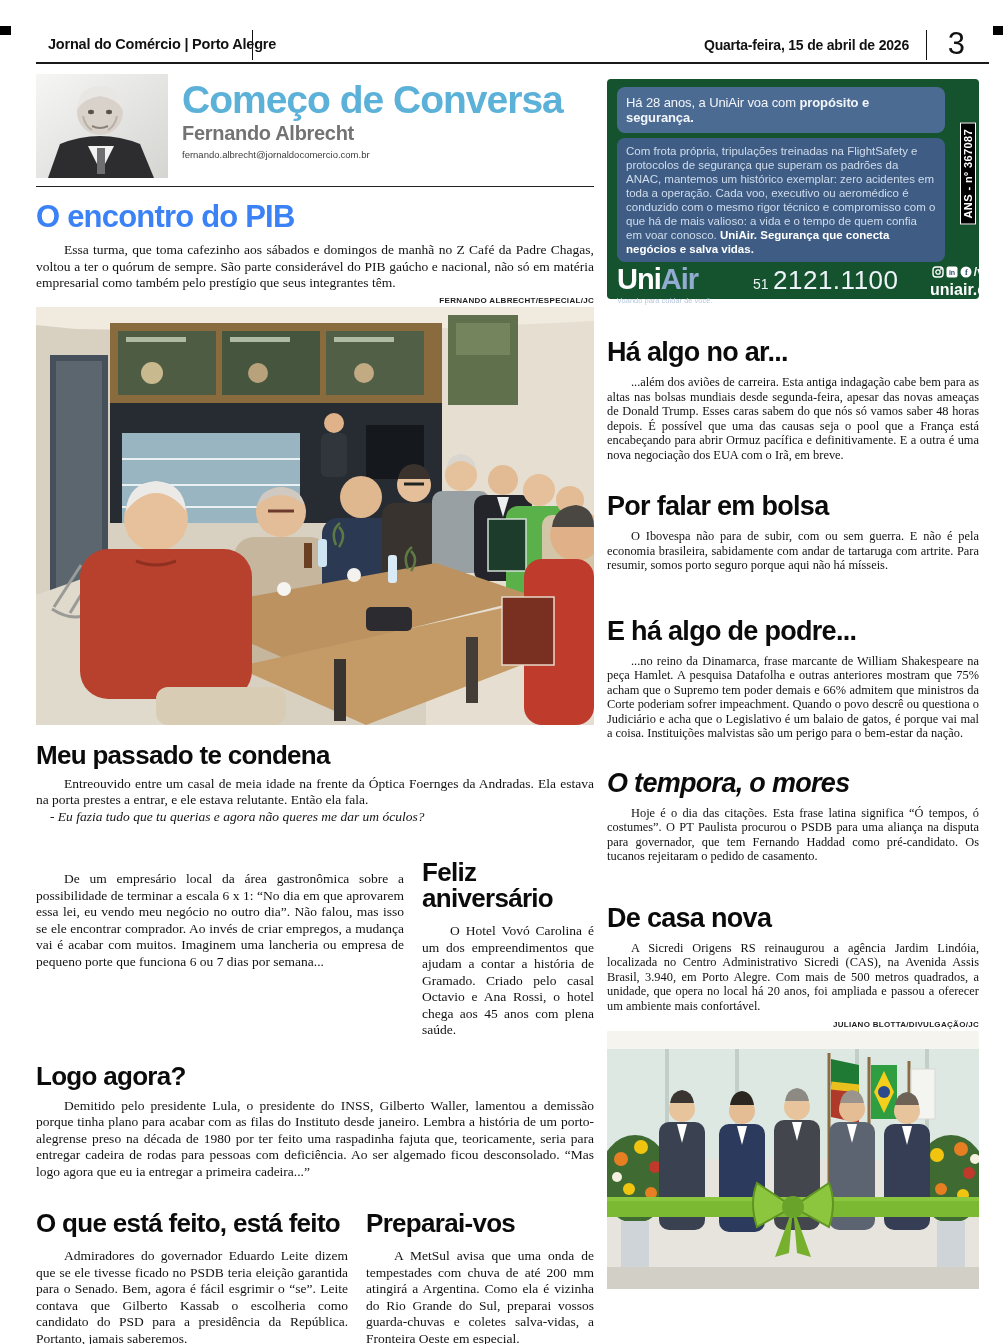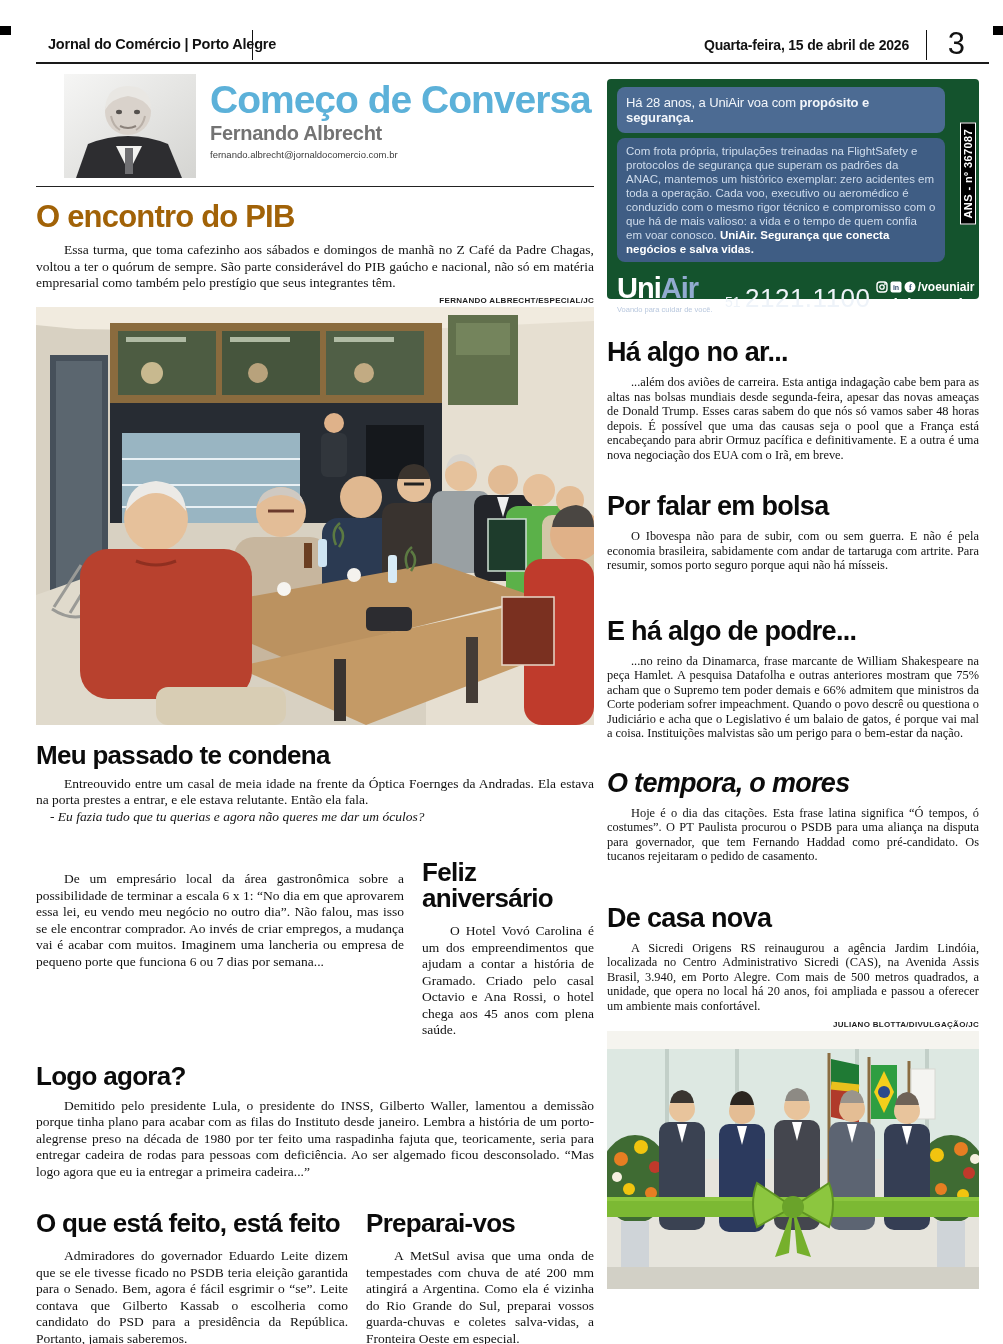--- a/index.html
+++ b/index.html
@@ -16,32 +16,32 @@
   .hdr-vrule2{position:absolute;right:58px;top:0;width:1px;height:30px;background:#111;}
   .hdr-num{position:absolute;right:20px;top:-4px;font-size:31px;font-weight:400;}
   .hdr-rule{position:absolute;top:62px;left:36px;right:14px;height:1.5px;background:#1a1a1a;}
 
   
   .cols{position:absolute;top:68px;left:36px;width:931px;display:flex;gap:13px;}
   .colL{width:558px;flex:none;}
   .colR{width:372px;flex:none;position:relative;}
 
   
-  .masthead{display:flex;gap:14px;height:108px;margin-top:6px;margin-left:28px;}
+  .masthead{display:flex;gap:14px;height:108px;margin-top:6px;}
   .mast-photo{width:132px;height:104px;flex:none;}
   .mast-title{font-family:"Liberation Sans",sans-serif;font-weight:800;color:#5cb1d9;
               font-size:39px;line-height:1.0;letter-spacing:-1px;margin-top:6px;}
   .mast-author{font-family:"Liberation Sans",sans-serif;font-weight:800;color:#737373;
                font-size:20px;margin-top:3px;letter-spacing:-0.3px;}
   .mast-email{font-family:"Liberation Sans",sans-serif;font-size:9.5px;color:#3c3c3c;margin-top:4px;}
   .mast-rule{height:1px;background:#222;margin-top:4px;}
 
   
   .h1{font-family:"Liberation Sans",sans-serif;font-weight:800;font-size:31px;
-      letter-spacing:-0.8px;line-height:1.0;margin:14px 0 0 0;color:#a16207;}
+      letter-spacing:-0.8px;line-height:1.0;margin:14px 0 0 0;color:#3b82f6;}
   .h2{font-family:"Liberation Sans",sans-serif;font-weight:800;font-size:26px;
       letter-spacing:-0.7px;line-height:1.0;color:#0b0b0b;margin:0;}
   .h2r{font-size:27px;}
   .it{font-style:italic;}
   .bodyL{font-size:13.5px;line-height:16.5px;text-align:justify;margin:10px 0 0 0;text-indent:28px;}
   .bodyR{font-size:12.4px;line-height:14.5px;text-align:justify;margin:9px 0 0 0;text-indent:24px;}
   .quote{font-size:13.5px;line-height:16.5px;font-style:italic;margin:0;text-indent:14px;}
   .credit{font-family:"Liberation Sans",sans-serif;font-weight:700;font-size:8px;
           letter-spacing:0.3px;color:#1c1c1c;text-align:right;margin:4px 0 2px 0;}
 
@@ -58,21 +58,21 @@
   
   .ad{position:relative;margin-top:11px;width:372px;height:220px;box-sizing:border-box;
       background:#14532d;border-radius:4px;padding:8px 34px 8px 10px;
       font-family:"Liberation Sans",sans-serif;color:#fff;}
   .ad-headline{background:#4c6b93;border-radius:8px;padding:8px 9px;font-size:13px;
                color:#f2f6fb;letter-spacing:-0.1px;}
   .ad-headline strong{font-weight:700;}
   .ad-body{background:#3f5d84;border-radius:8px;margin-top:5px;padding:6px 9px;
            font-size:11.5px;line-height:14px;color:#cfdcec;}
   .ad-body strong{color:#ffffff;}
-  .ad-footer{display:flex;align-items:flex-end;margin-top:12px;}
+  .ad-footer{display:flex;align-items:flex-start;margin-top:3px;gap:28px;}
   .ad-logo{width:108px;flex:none;}
   .ad-logo-txt{font-size:29px;font-weight:800;line-height:1;letter-spacing:-1px;}
   .ad-logo-txt .uni{color:#ffffff;}
   .ad-logo-txt .air{color:#92abd0;}
   .ad-tagline{font-size:7.5px;color:#b9c8de;margin-top:2px;}
   .ad-phone{flex:1;text-align:center;color:#eef3f9;white-space:nowrap;}
   .ad-phone .ddd{font-size:14px;}
   .ad-phone .num{font-size:26px;font-weight:400;letter-spacing:0.5px;}
   .ad-social{width:104px;flex:none;text-align:right;}
   .ad-social-row{display:flex;justify-content:flex-end;align-items:center;gap:2px;

